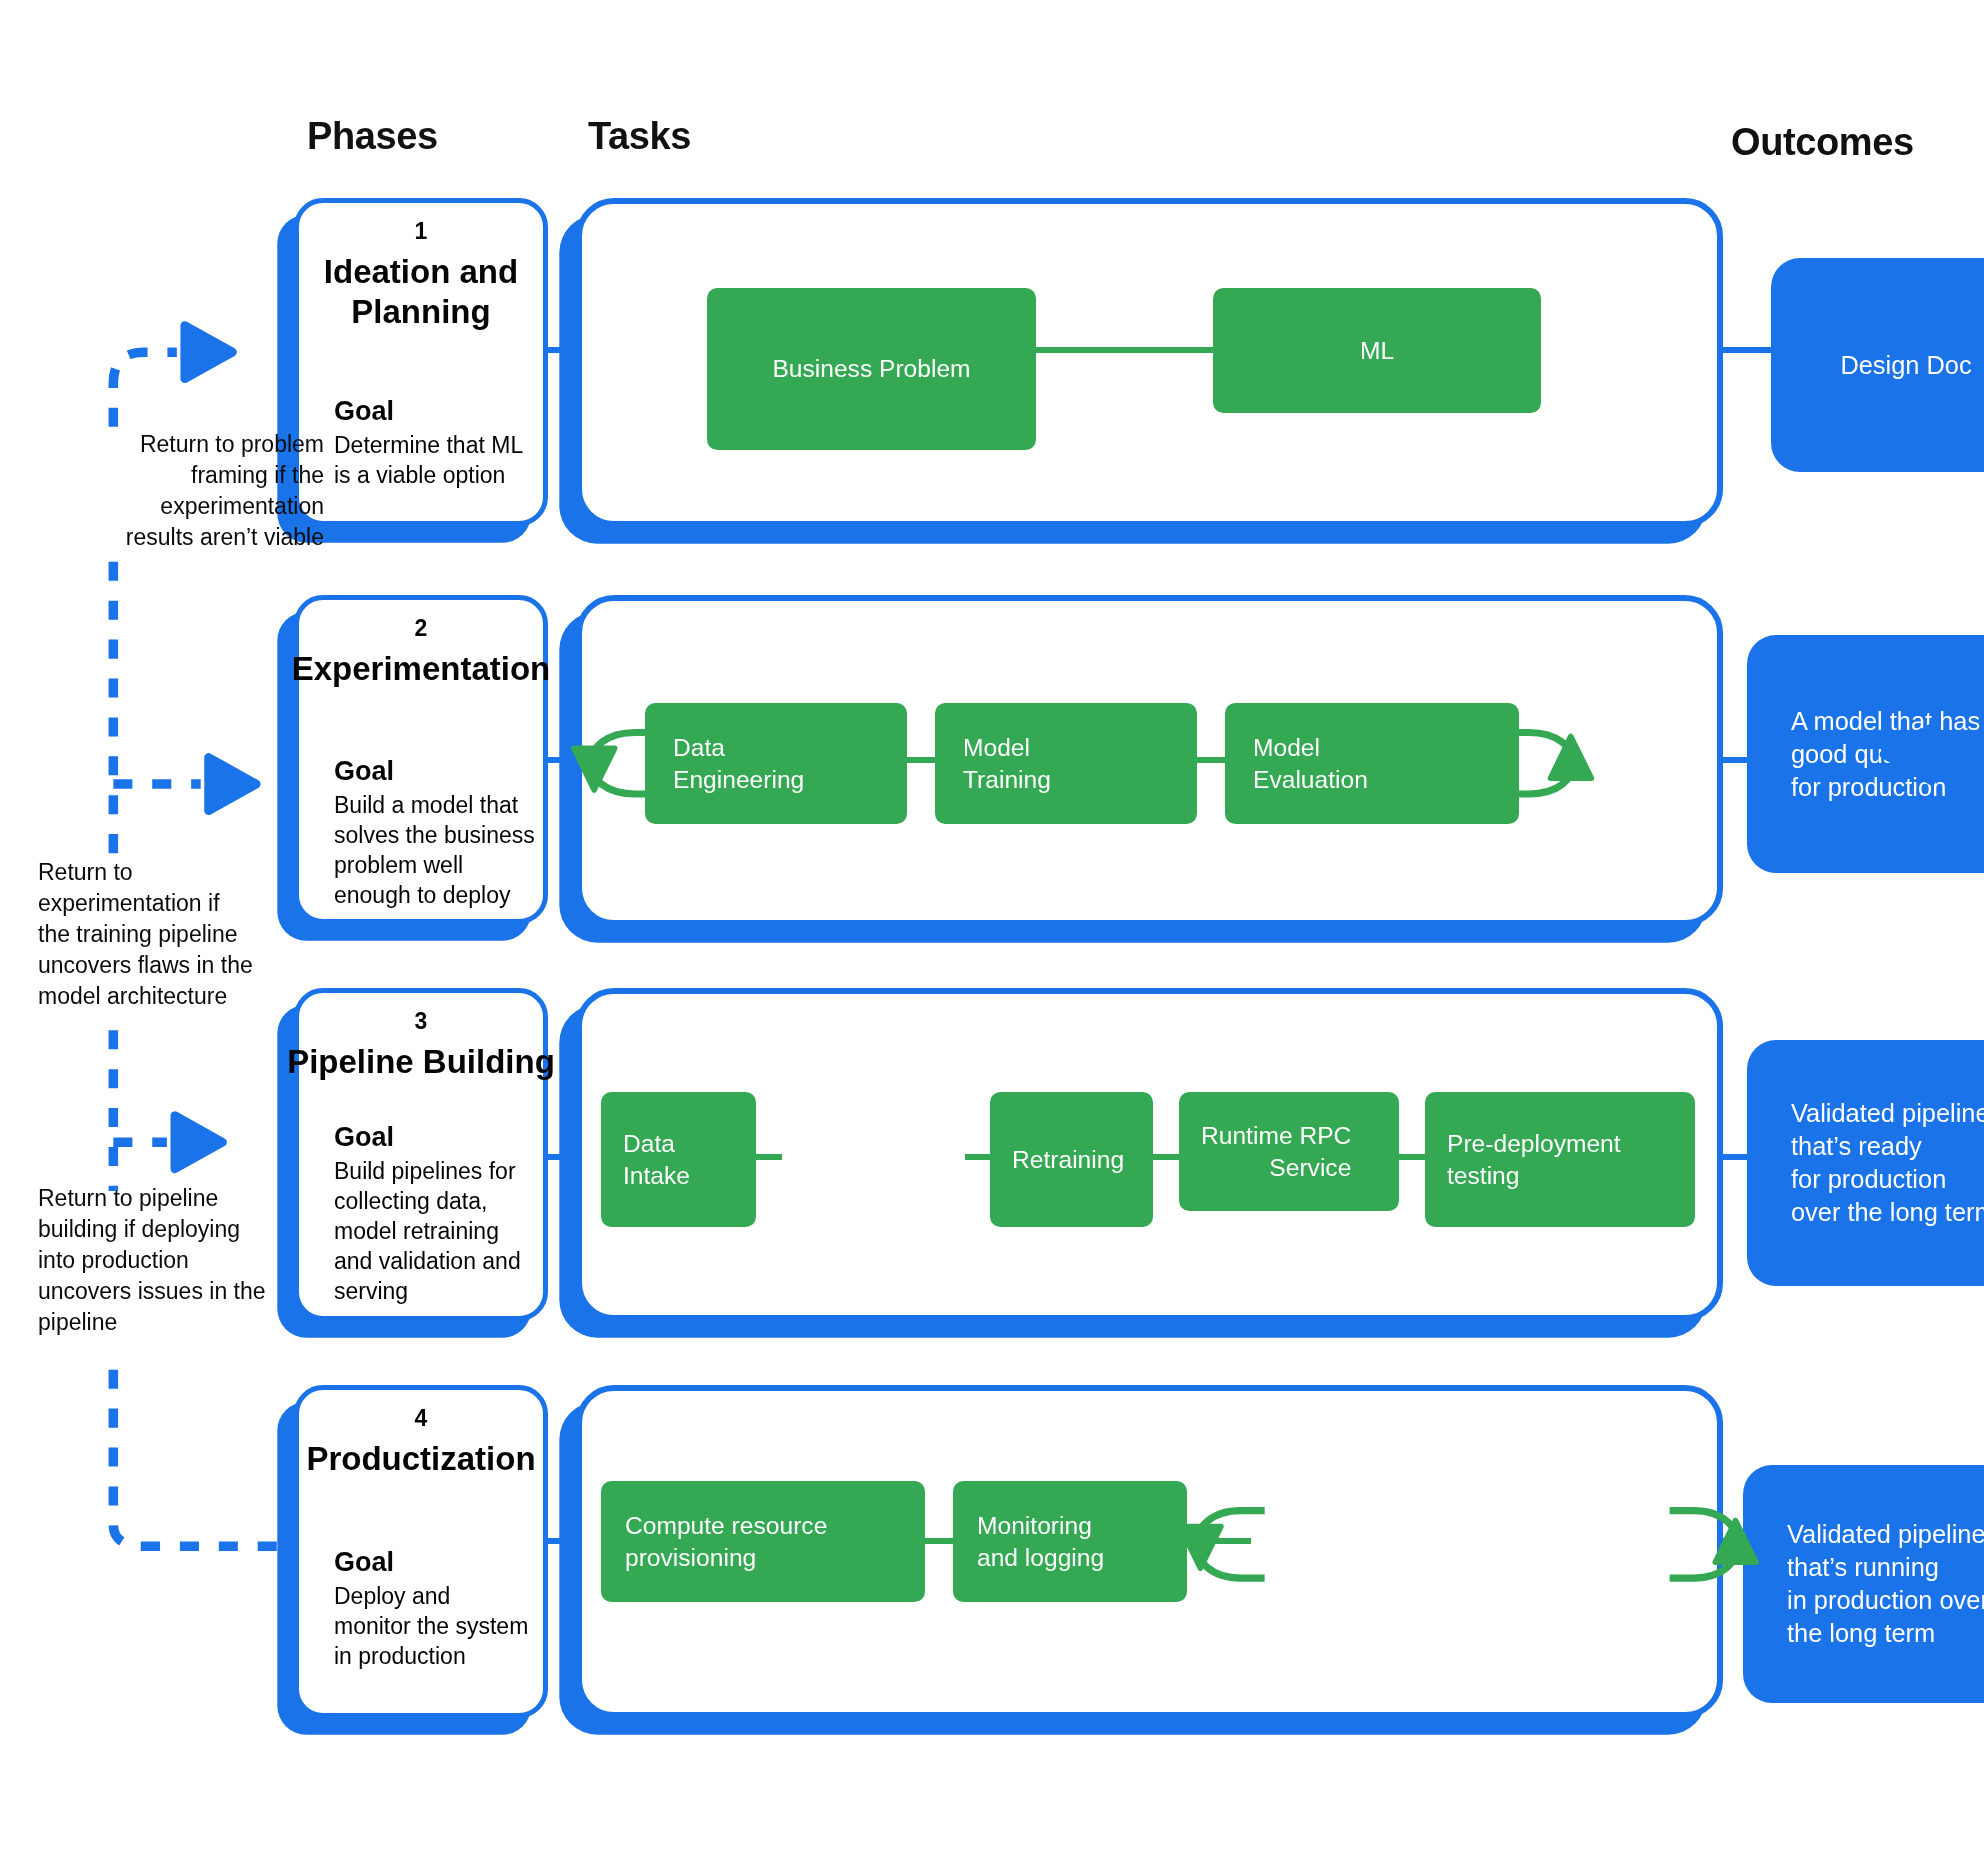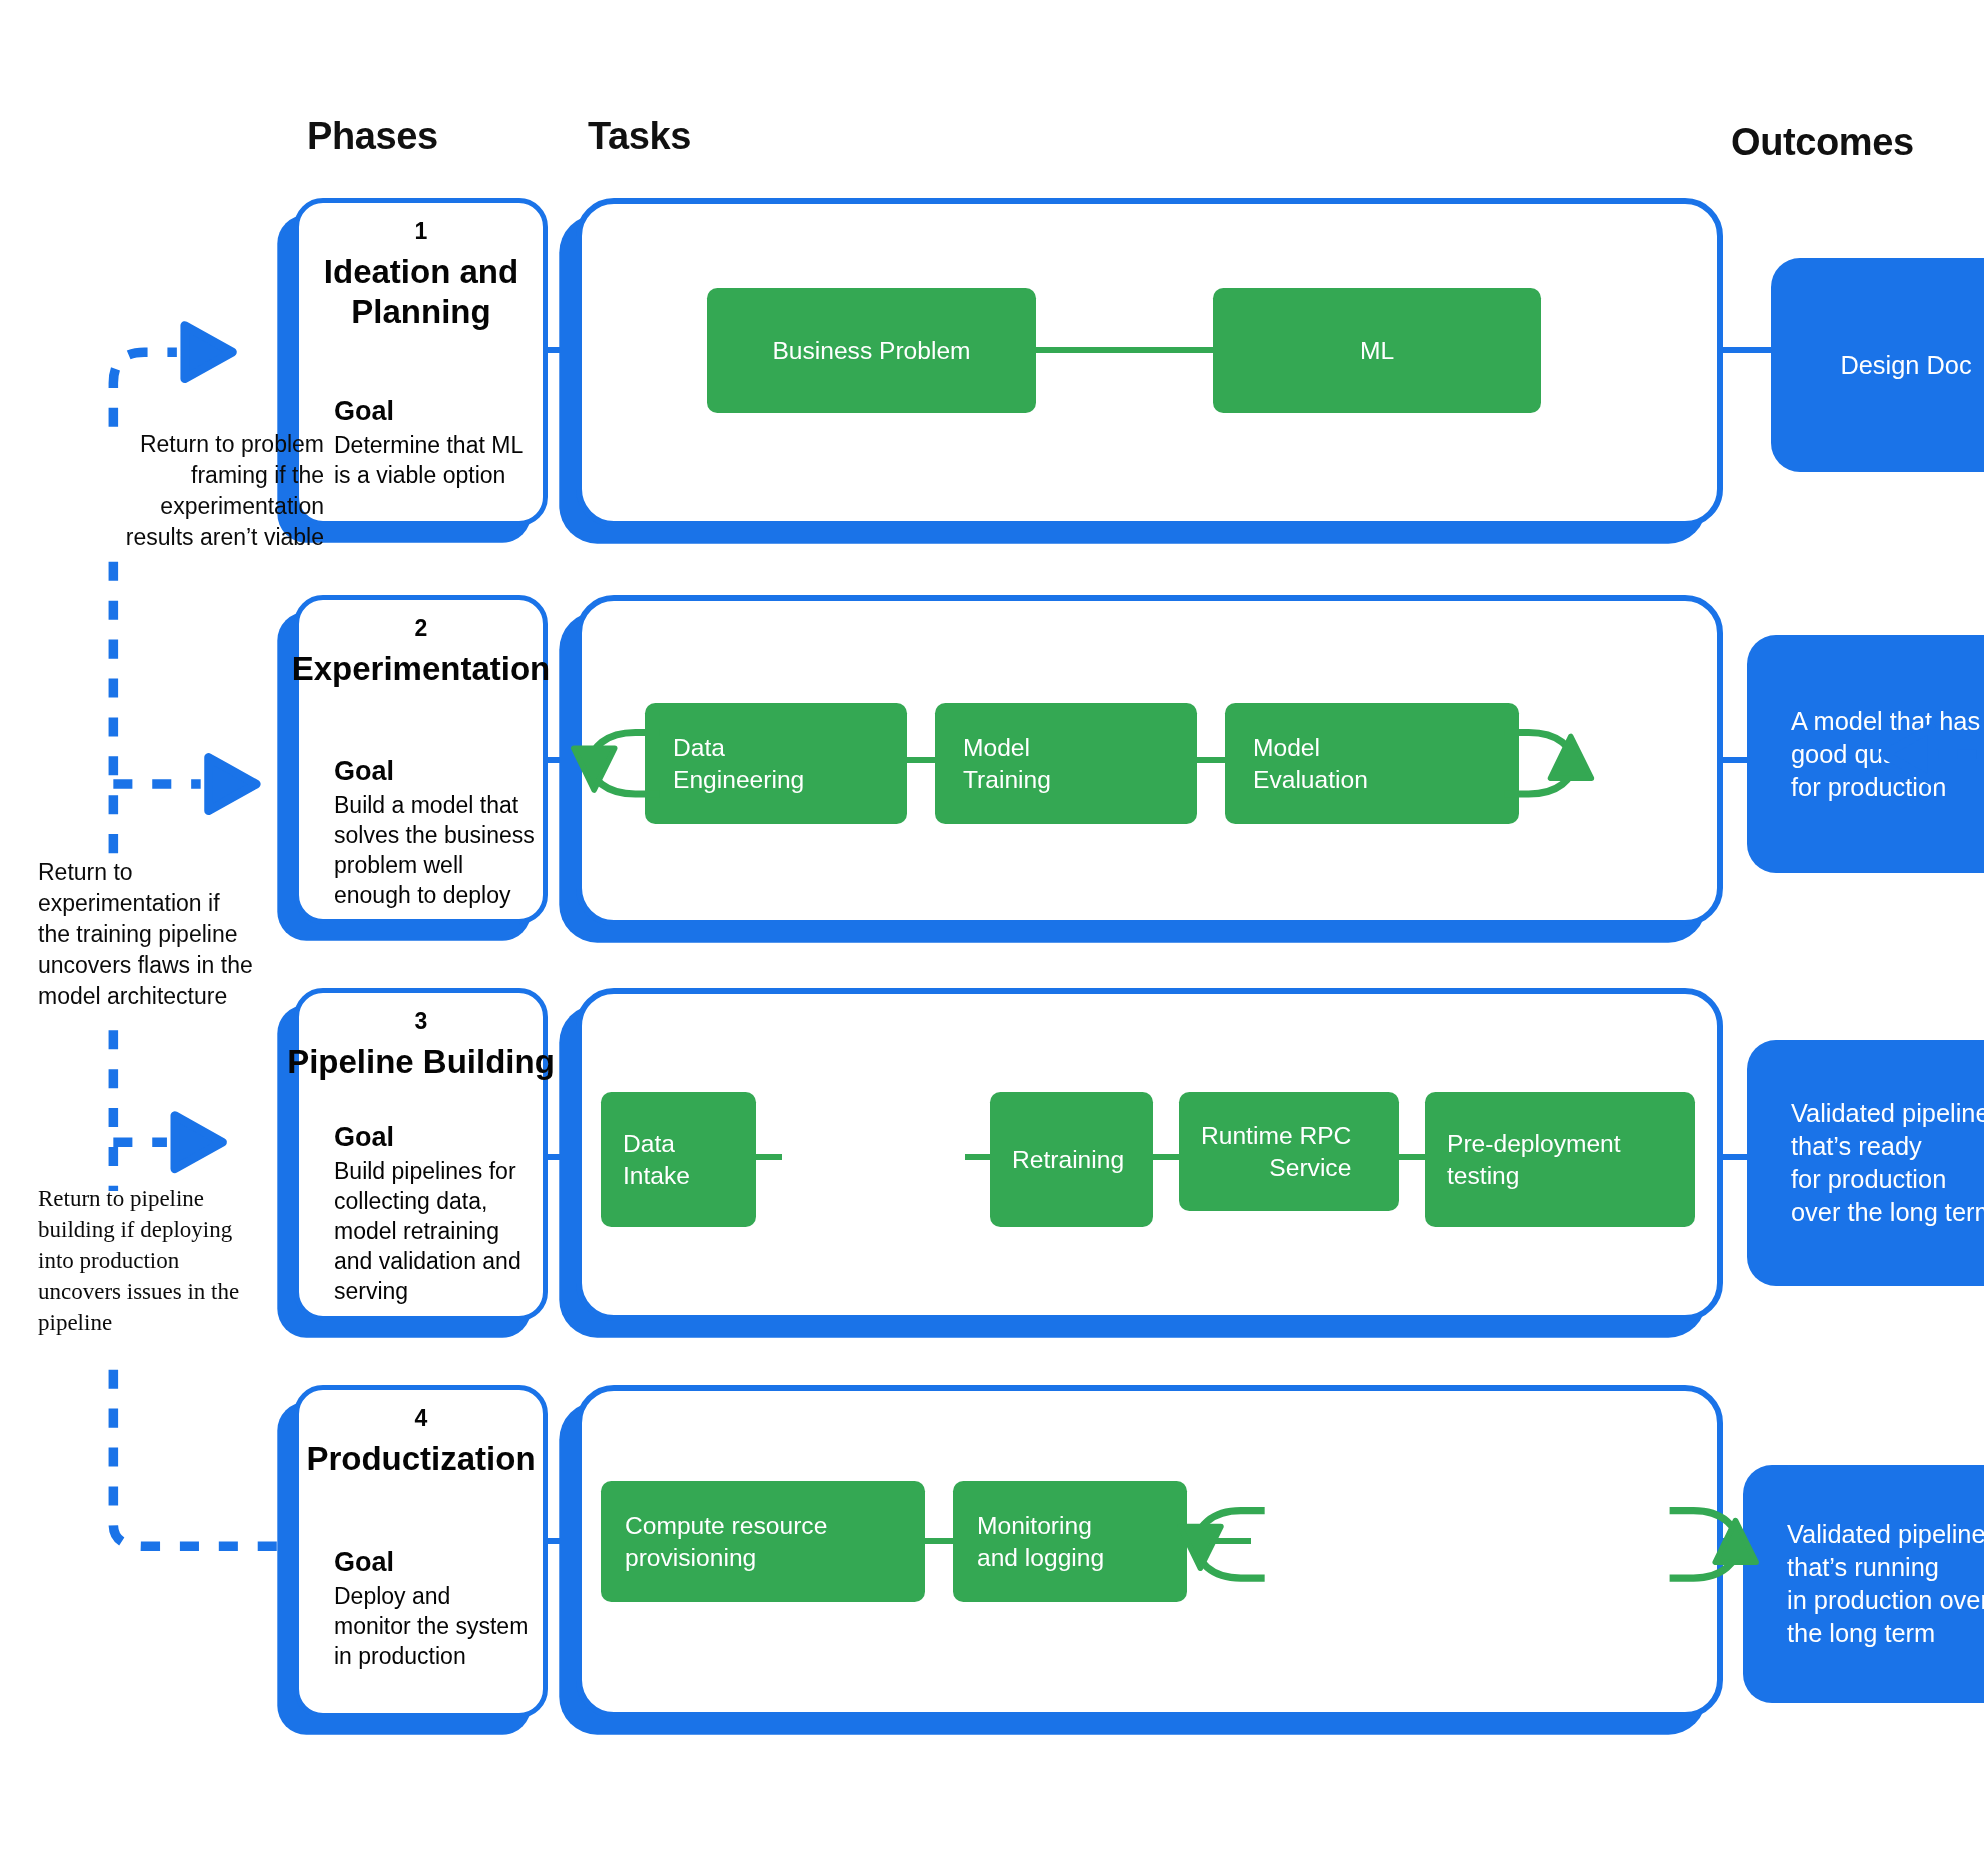--- a/index.html
+++ b/index.html
@@ -96,21 +96,21 @@
 monitor the system
 in production</div>
     </div>
   </div>
 
   <div class="tcont" style="top:198px;height:329px;"></div>
   <div class="tcont" style="top:595px;height:331px;"></div>
   <div class="tcont" style="top:988px;height:333px;"></div>
   <div class="tcont" style="top:1385px;height:333px;"></div>
 
-  <div class="gbox center" style="left:707px;top:288px;width:329px;height:125px;">Business Problem</div>
+  <div class="gbox center" style="left:707px;top:288px;width:329px;height:162px;">Business Problem</div>
   <div class="gbox center" style="left:1213px;top:288px;width:328px;height:125px;">ML</div>
 
   <div class="gbox left" style="left:645px;top:703px;width:262px;height:121px;">Data
 Engineering</div>
   <div class="gbox left" style="left:935px;top:703px;width:262px;height:121px;">Model
 Training</div>
   <div class="gbox left" style="left:1225px;top:703px;width:294px;height:121px;">Model
 Evaluation</div>
 
   <div class="gbox left" style="left:601px;top:1092px;width:155px;height:135px;padding-left:22px;">Data
@@ -161,21 +161,21 @@
 
   <div class="note" style="left:38px;top:429px;width:286px;text-align:right;">Return to problem
 framing if the
 experimentation
 results aren’t viable</div>
   <div class="note" style="left:38px;top:857px;width:286px;">Return to
 experimentation if
 the training pipeline
 uncovers flaws in the
 model architecture</div>
-  <div class="note" style="left:38px;top:1183px;width:286px;font-family:Liberation Serif, serif;">Return to pipeline
+  <div class="note" style="left:38px;top:1183px;width:286px;">Return to pipeline
 building if deploying
 into production
 uncovers issues in the
 pipeline</div>
 
   <svg class="overlay" width="2253" height="1858" viewBox="0 0 5674 4680">
     <g stroke="#1a73e8" stroke-width="24" fill="none" stroke-dasharray="48 50">
 
       <path d="M 285 1075 V 965 Q 285 887 363 887 H 445"></path>
       <path d="M 285 1415 V 2160"></path>

